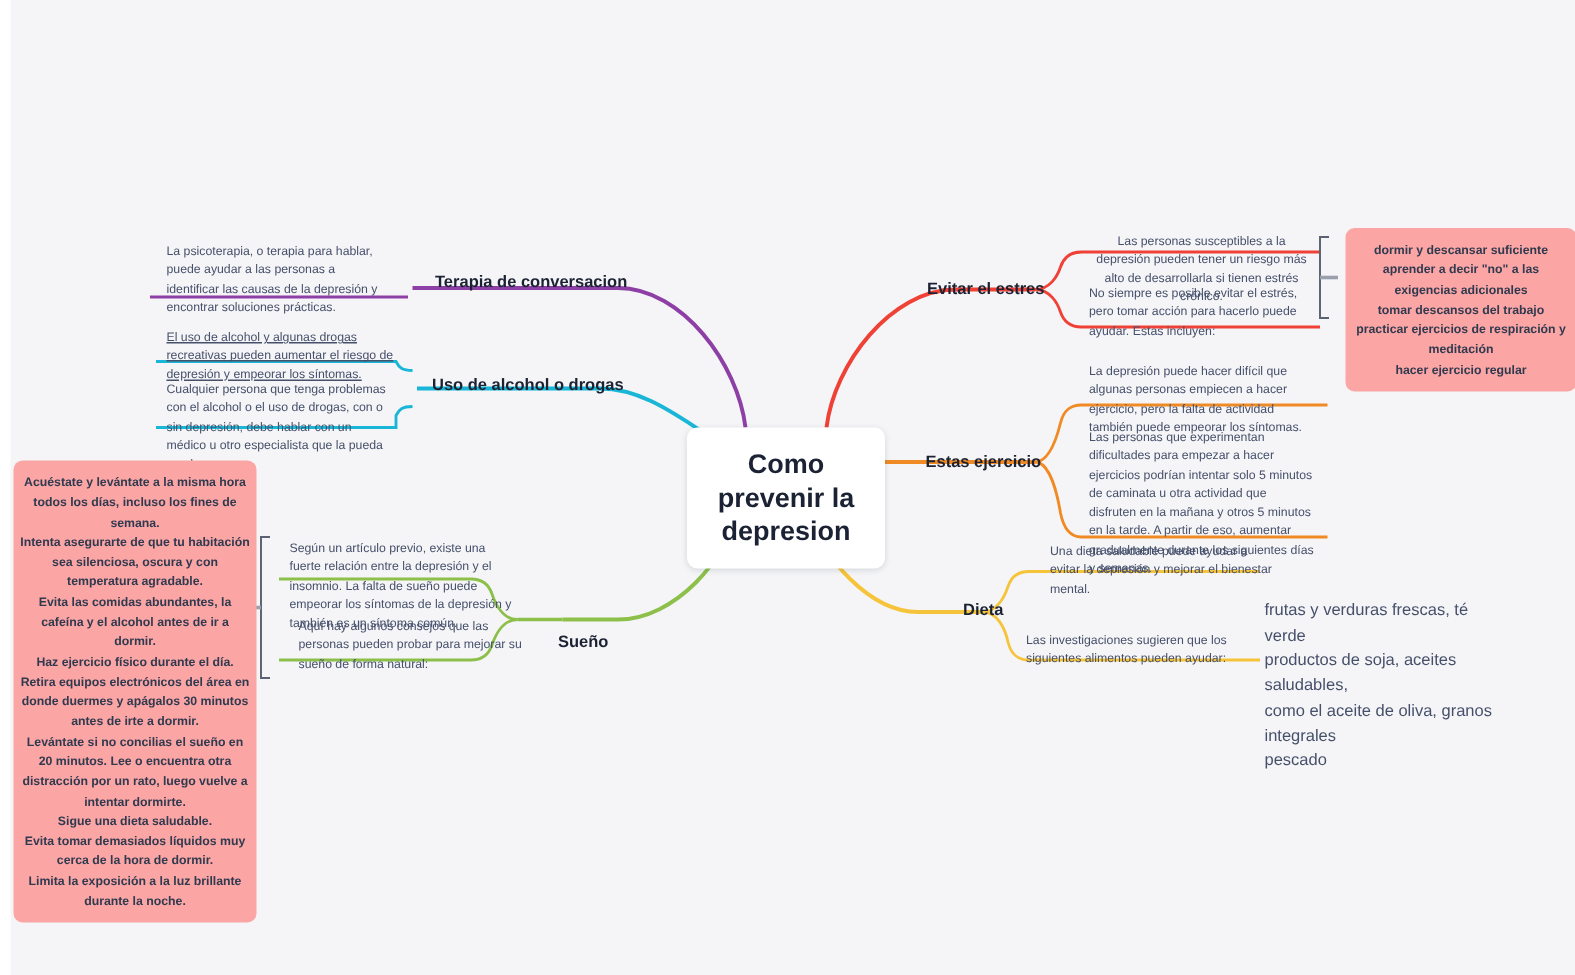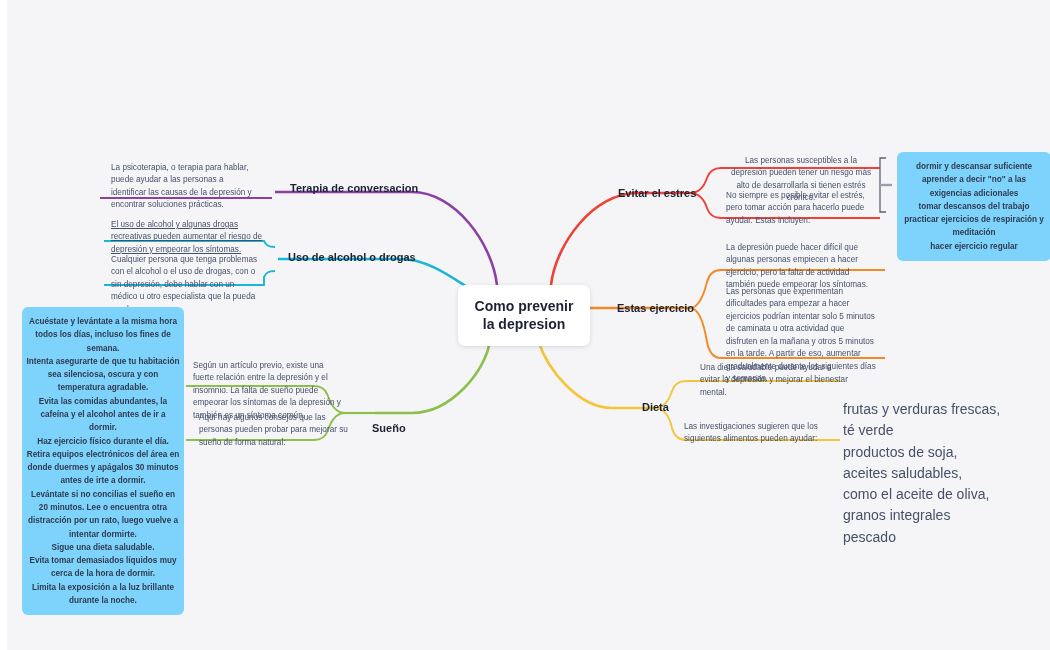--- a/index.html
+++ b/index.html
@@ -32,21 +32,21 @@
   
   #center-node {
     position: absolute;
     left: 458px; top: 285px;
     width: 104px;
     padding: 13px 14px;
     background: #ffffff;
     border-radius: 7px;
     box-shadow: 0 1px 4px rgba(40,48,70,.16);
     text-align: center;
-    font-size: 14px;
+    font-size: 18px;
     font-weight: bold;
     line-height: 1.25;
     color: #1b2233;
     z-index: 5;
   }
 
   
   .branch-label {
     position: absolute;
     font-size: 11px;
@@ -62,34 +62,34 @@
     font-size: 8.2px;
     line-height: 1.52;
     color: #46506b;
     z-index: 3;
   }
   .leaf p { margin: 0; }
 
   
   .callout {
     position: absolute;
-    background: #7dd3fc;
+    background: #fca5a5;
     border-radius: 6px;
     font-size: 8.2px;
     line-height: 1.62;
     color: #2f3a4f;
     font-weight: bold;
     text-align: center;
     z-index: 3;
   }
   .callout p { margin: 0; }
 
   .plain-list {
     position: absolute;
-    font-size: 14px;
+    font-size: 11px;
     line-height: 1.52;
     color: #46506b;
     z-index: 3;
   }
   .plain-list p { margin: 0; }
 </style>
 </head>
 <body>
 
 <div id="canvas">
@@ -158,21 +158,21 @@
     <p>Cualquier persona que tenga problemas con el alcohol o el uso de drogas, con o sin depresión, debe hablar con un médico u otro especialista que la pueda ayudar.</p>
   </div>
 
   <div class="leaf" style="left:193px; top:360px; width:152px;">
     <p>Según un artículo previo, existe una fuerte relación entre la depresión y el insomnio. La falta de sueño puede empeorar los síntomas de la depresión y también es un síntoma común.</p>
   </div>
   <div class="leaf" style="left:199px; top:412px; width:150px;">
     <p>Aquí hay algunos consejos que las personas pueden probar para mejorar su sueño de forma natural:</p>
   </div>
 
-  <div class="callout" style="left:22px; top:307px; width:154px; padding:8px 4px;">
+  <div class="callout" style="left:9px; top:307px; width:154px; padding:8px 4px;">
     <p>Acuéstate y levántate a la misma hora todos los días, incluso los fines de semana.</p>
     <p>Intenta asegurarte de que tu habitación sea silenciosa, oscura y con temperatura agradable.</p>
     <p>Evita las comidas abundantes, la cafeína y el alcohol antes de ir a dormir.</p>
     <p>Haz ejercicio físico durante el día.</p>
     <p>Retira equipos electrónicos del área en donde duermes y apágalos 30 minutos antes de irte a dormir.</p>
     <p>Levántate si no concilias el sueño en 20 minutos. Lee o encuentra otra distracción por un rato, luego vuelve a intentar dormirte.</p>
     <p>Sigue una dieta saludable.</p>
     <p>Evita tomar demasiados líquidos muy cerca de la hora de dormir.</p>
     <p>Limita la exposición a la luz brillante durante la noche.</p>
   </div>

